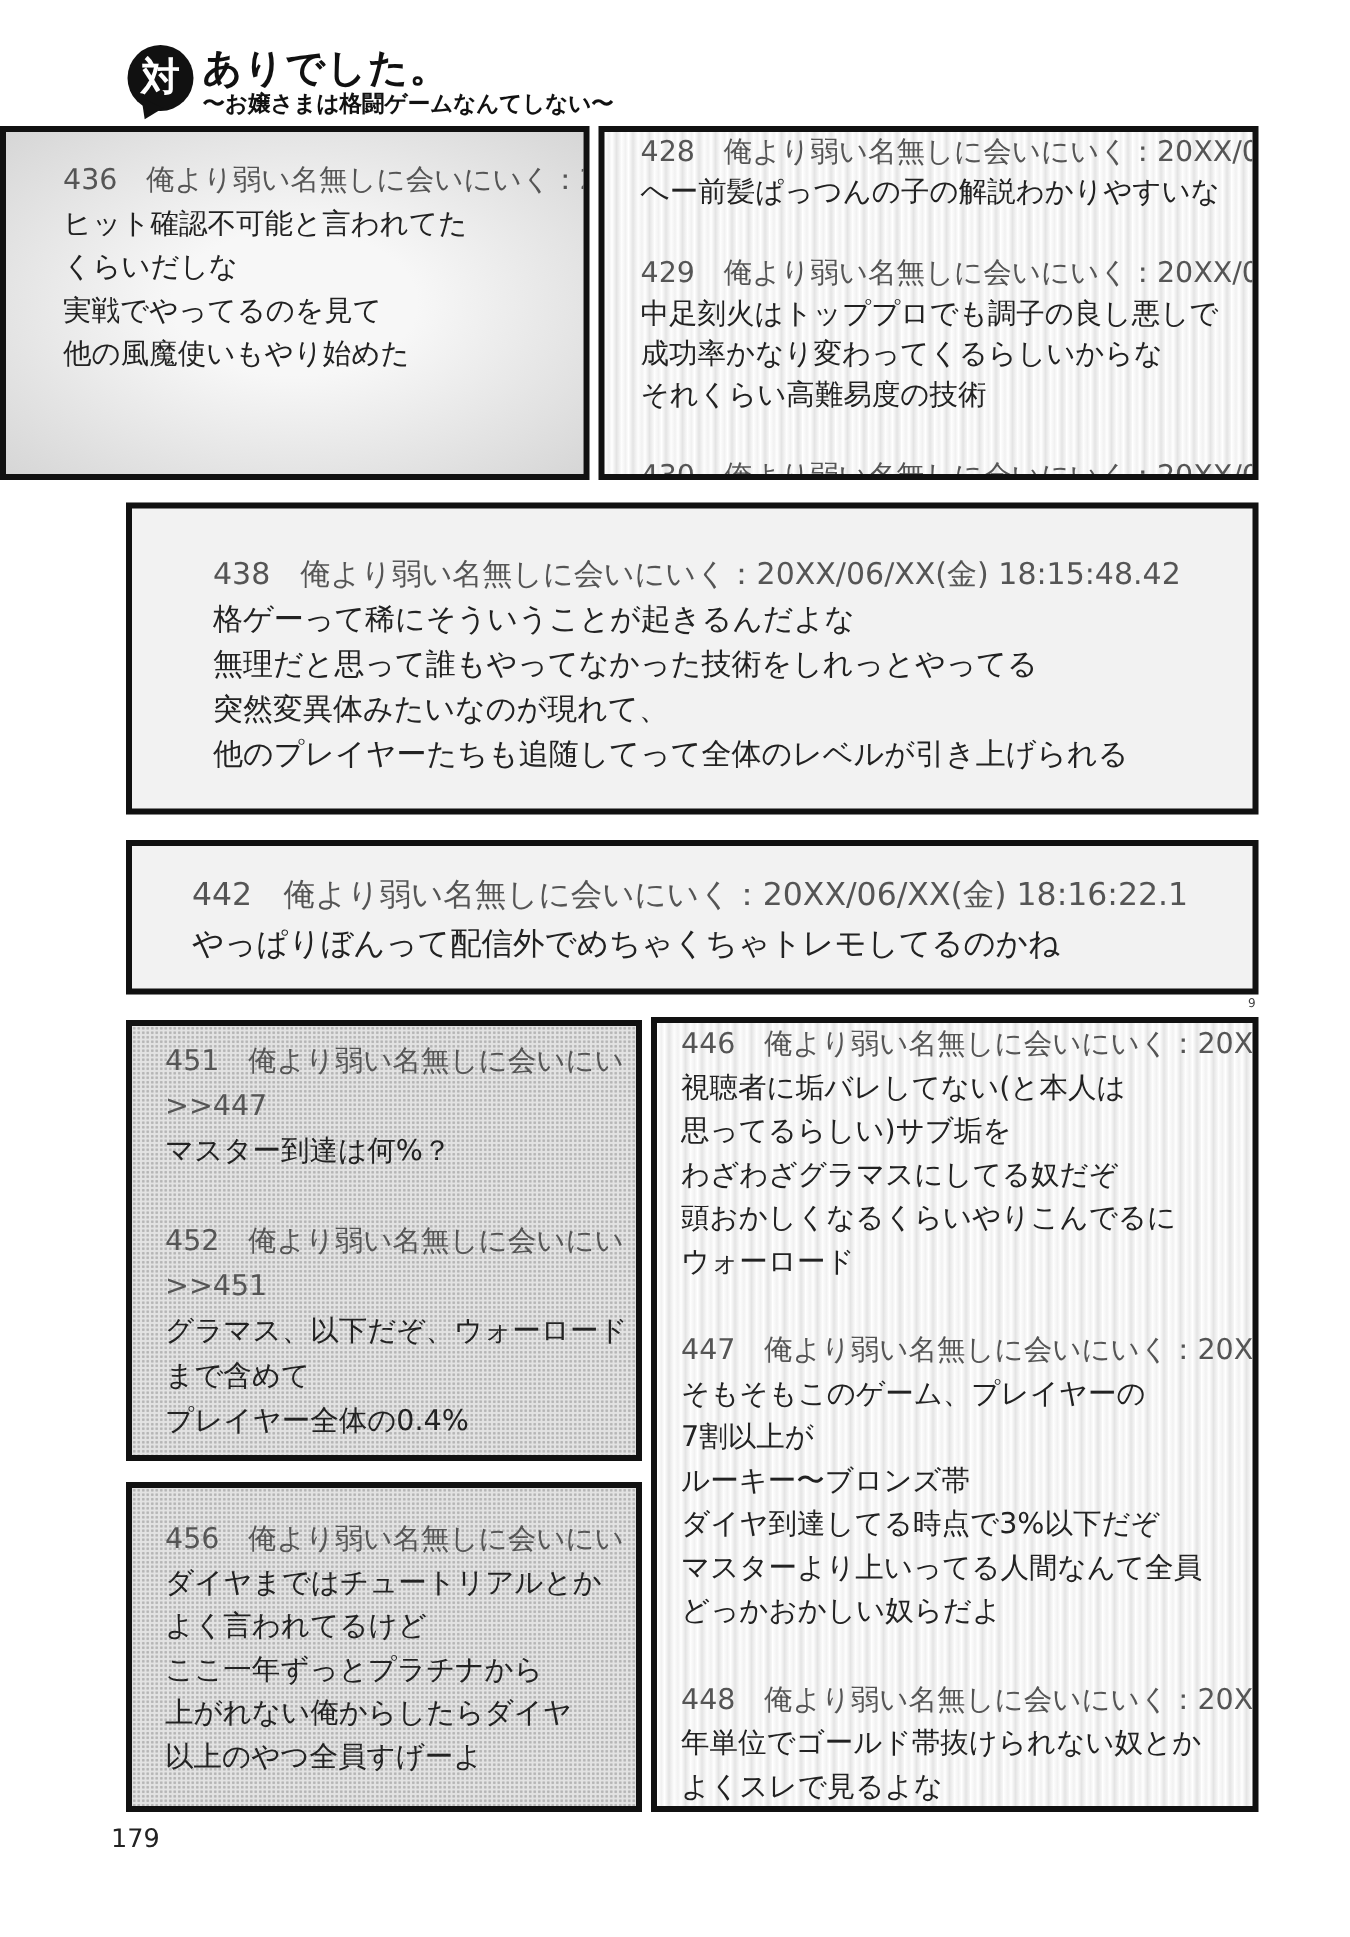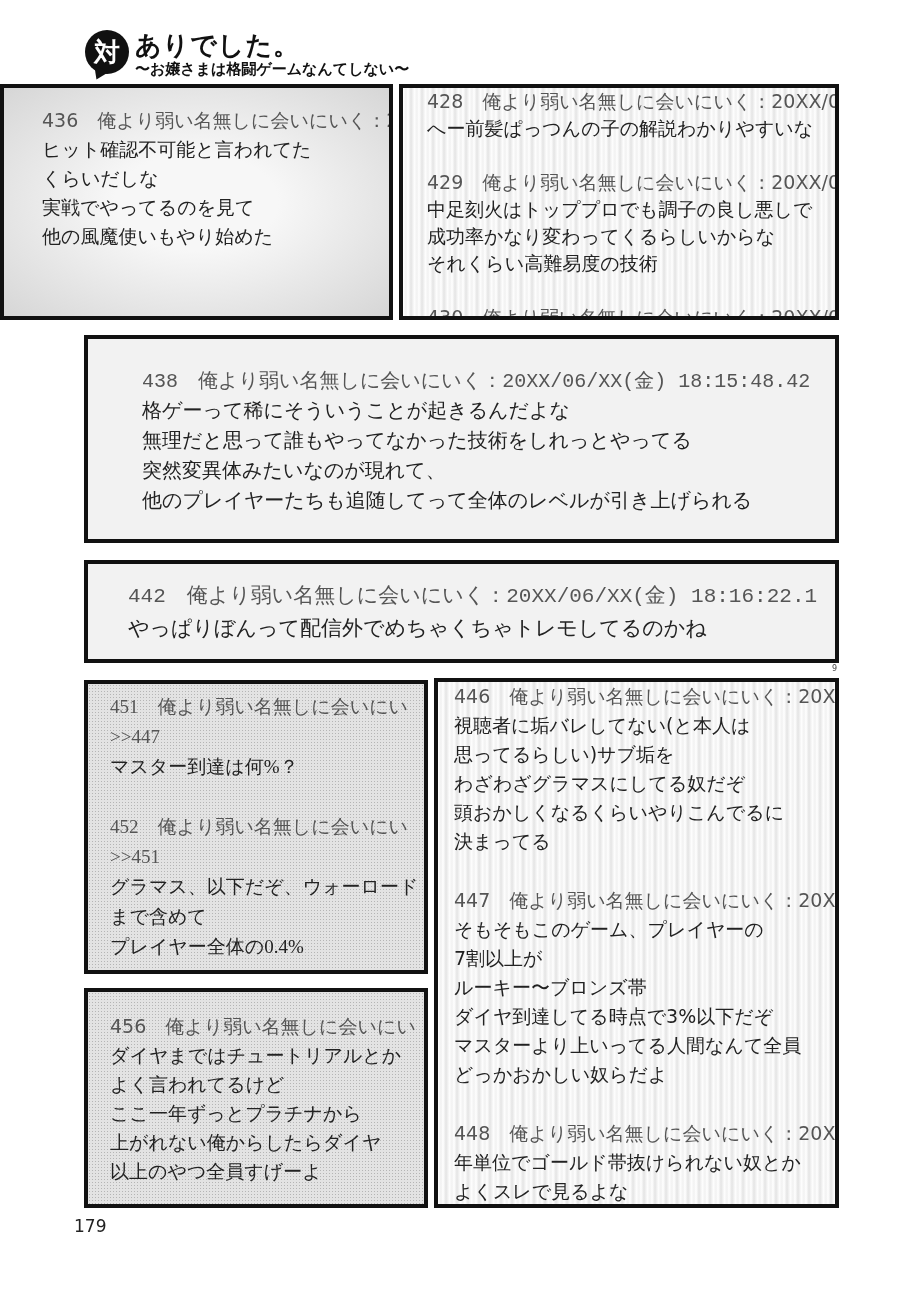--- a/index.html
+++ b/index.html
@@ -25,32 +25,32 @@
     font-size: 19px; line-height: 29px; color: #222;
   }
   .panel .line { white-space: nowrap; display: block; }
   .panel .post-head { color: #555; white-space: nowrap; display: block; }
   .panel .gap { display: block; height: 24px; }
 
   .bg-gray { background: radial-gradient(ellipse at center, #f7f7f7 30%, #d6d6d6 100%); }
   .bg-stripe {
     background: repeating-linear-gradient(90deg, #ffffff 0px, #f1f1f1 3px, #ffffff 5px, #e4e4e4 8px, #fafafa 11px);
   }
-  .bg-light { background: #f2f2f2; font-family: Liberation Mono, monospace; }
+  .bg-light { background: #f2f2f2; }
   .bg-dots {
     background-color: #e3e3e3;
     background-image: radial-gradient(#b5b5b5 0.8px, transparent 1px);
     background-size: 3px 3px;
   }
 
   #p436 { left: 0; top: 84px; width: 393px; height: 236px; padding: 18px 0 0 38px; }
   #p428 { left: 399px; top: 84px; width: 440px; height: 236px; padding: 0 0 0 24px; line-height: 27px; }
   #p438 { left: 84px; top: 335px; width: 755px; height: 208px; padding: 28px 0 0 54px; line-height: 30px; font-size: 20px; }
   #p442 { left: 84px; top: 560px; width: 755px; height: 103px; padding: 16px 0 0 40px; font-size: 21px; line-height: 33px; }
-  #p451 { left: 84px; top: 680px; width: 344px; height: 294px; padding: 8px 0 0 22px; line-height: 30px; font-family: Liberation Serif, serif; }
+  #p451 { left: 84px; top: 680px; width: 344px; height: 294px; padding: 8px 0 0 22px; line-height: 30px; }
   #p456 { left: 84px; top: 988px; width: 344px; height: 220px; padding: 20px 0 0 22px; line-height: 29px; }
   #p446 { left: 434px; top: 678px; width: 405px; height: 530px; padding: 0 0 0 16px; line-height: 29px; }
 
   #p428 .gap { height: 27px; }
   #p446 .gap { height: 30px; }
   #p451 .gap { height: 30px; }
 
   .page-num { position: absolute; left: 74px; top: 1216px; font-size: 17px; color: #222; }
   .small-num { position: absolute; left: 832px; top: 664px; font-size: 8px; color: #444; }
 </style>
@@ -118,21 +118,21 @@
   <span class="line">上がれない俺からしたらダイヤ</span>
   <span class="line">以上のやつ全員すげーよ</span>
 </div>
 
 <div class="panel bg-stripe" id="p446">
   <span class="post-head">446　俺より弱い名無しに会いにいく：20XX</span>
   <span class="line">視聴者に垢バレしてない(と本人は</span>
   <span class="line">思ってるらしい)サブ垢を</span>
   <span class="line">わざわざグラマスにしてる奴だぞ</span>
   <span class="line">頭おかしくなるくらいやりこんでるに</span>
-  <span class="line">決まってる</span>
+  <span class="line">ウォーロード</span>
   <span class="gap"></span>
   <span class="post-head">447　俺より弱い名無しに会いにいく：20XX</span>
   <span class="line">そもそもこのゲーム、プレイヤーの</span>
   <span class="line">7割以上が</span>
   <span class="line">ルーキー〜ブロンズ帯</span>
   <span class="line">ダイヤ到達してる時点で3%以下だぞ</span>
   <span class="line">マスターより上いってる人間なんて全員</span>
   <span class="line">どっかおかしい奴らだよ</span>
   <span class="gap"></span>
   <span class="post-head">448　俺より弱い名無しに会いにいく：20XX</span>

